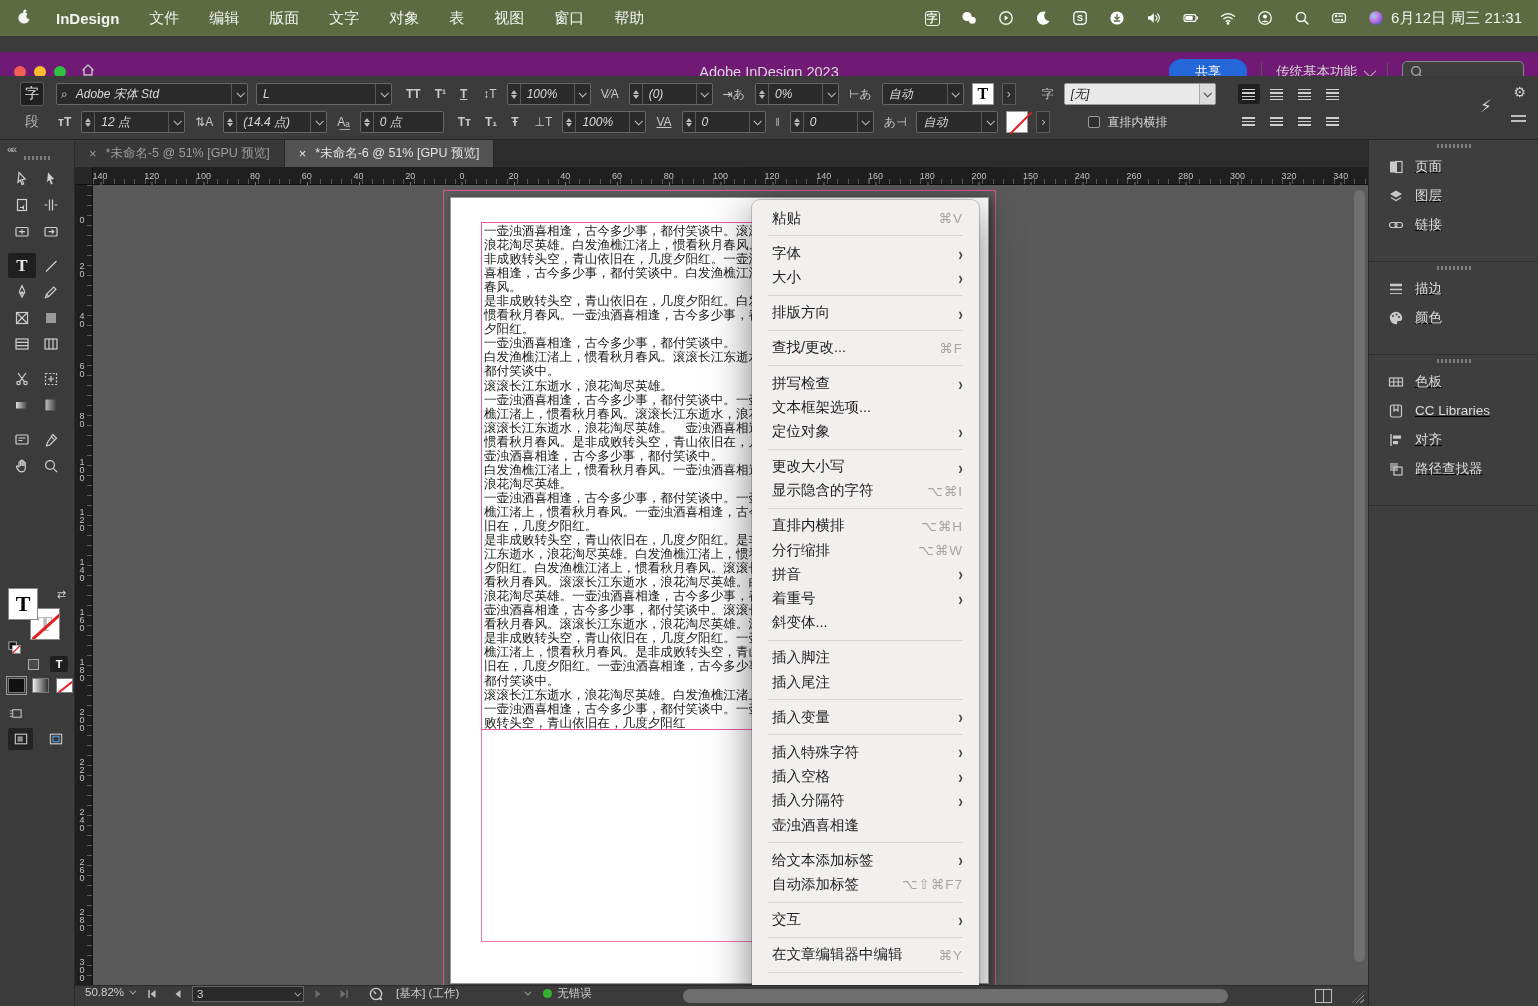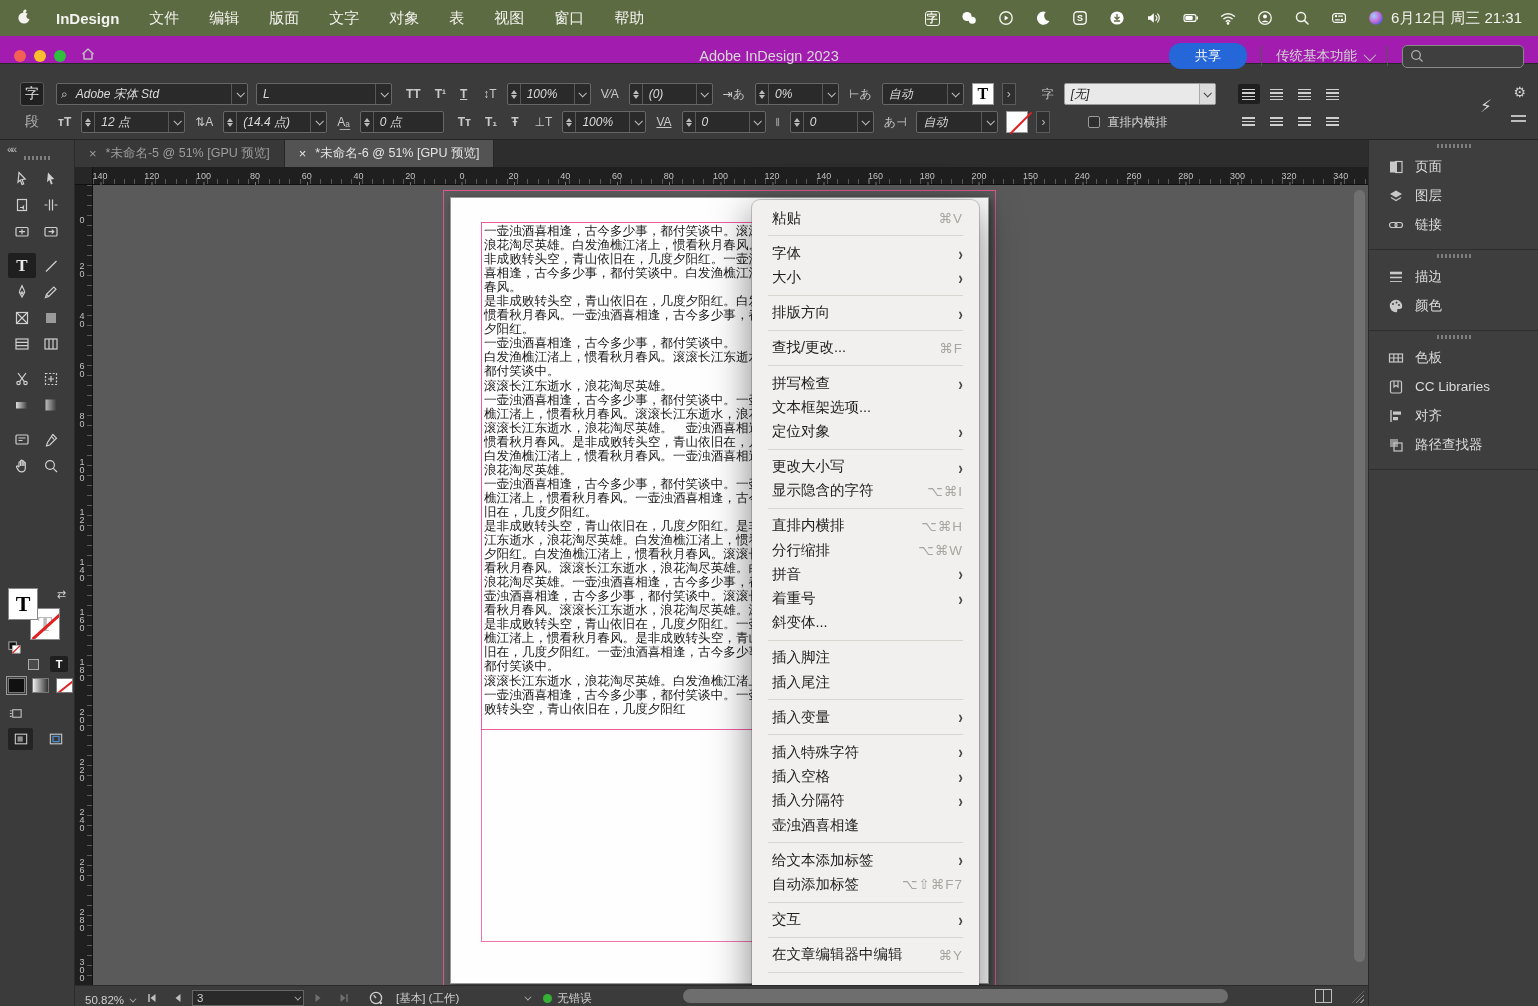--- a/index.html
+++ b/index.html
@@ -11,21 +11,21 @@
   #menubar { position:absolute; left:0; top:0; width:1538px; height:36px; background:#5d6b42; display:flex; align-items:center; color:#f2f2ee; padding:0 16px; }
   .mb-apple { width:18px; height:18px; margin-right:22px; }
   .mb-app { font-weight:bold; font-size:15px; margin-right:30px; }
   .mb-item { font-size:15px; margin-right:30px; }
   #mb-status { margin-left:auto; display:flex; align-items:center; gap:19px; }
   .mb-ico { display:flex; align-items:center; justify-content:center; width:18px; height:18px; }
   .mb-box { border:1.6px solid #f2f2ee; border-radius:3px; font-size:11px; line-height:13px; padding:0 1px; color:#f2f2ee; font-weight:bold; }
   .mb-clock { font-size:15px; margin-left:6px; white-space:nowrap; }
 
   
-  #titlebar { position:absolute; left:0; top:36px; width:1538px; height:28px; background:#a21caf; border-bottom:1px solid #282828; }
+  #titlebar { position:absolute; left:0; top:52px; width:1538px; height:28px; background:#701a75; border-bottom:1px solid #282828; }
   .tl { position:absolute; top:14px; width:12px; height:12px; border-radius:50%; }
   .tl.r { left:14px; background:#f35f57; } .tl.y { left:34px; background:#f9bd2e; } .tl.g { left:54px; background:#2ebf3f; }
   #home-btn { position:absolute; left:80px; top:10px; width:20px; height:20px; }
   #tb-title { position:absolute; left:0; right:0; top:0; height:40px; display:flex; align-items:center; justify-content:center; color:#d8d8d8; font-size:14.5px; }
   #tb-right { position:absolute; right:14px; top:0; height:40px; display:flex; align-items:center; gap:14px; }
   #share-btn { background:#2566d8; color:#fff; font-size:13px; border-radius:12px; padding:4px 26px; }
   .tb-sep { width:1px; height:20px; background:#555; }
   #workspace { color:#d4d4d4; font-size:13.5px; display:flex; align-items:center; gap:7px; }
   .chev { width:9px; height:9px; border-right:1.6px solid #bdbdbd; border-bottom:1.6px solid #bdbdbd; transform:rotate(45deg) translateY(-2px); display:inline-block; }
   #tb-search { width:122px; height:23px; border:1px solid #888; border-radius:5px; background:#3f3f3f; display:flex; align-items:center; padding:0 6px; }
@@ -124,28 +124,28 @@
 
   
   #ctx { position:absolute; left:752px; top:200px; width:227px; background:#f2f0ee; border-radius:8px; box-shadow:0 12px 40px rgba(0,0,0,.5), 0 0 0 1px rgba(0,0,0,.18); padding:6px 0 8px; }
   .ctx-item { height:24.2px; display:flex; align-items:center; justify-content:space-between; padding:0 16px 0 20px; font-size:14.5px; color:#1d1d1f; white-space:nowrap; }
   .ctx-sc { color:#a9a5a0; font-size:13.5px; letter-spacing:1px; }
   .ctx-sub { color:#4a4a4a; font-size:14px; font-weight:bold; transform:scaleY(1.3); }
   .ctx-sep { border-top:1px solid #d9d6d1; margin:5px 16px; }
 
   
   #dock { position:absolute; left:1368px; top:140px; width:170px; height:866px; background:#3e3e3e; border-left:1px solid #2a2a2a; }
-  .dock-group { border-bottom:1px solid #2e2e2e; padding-bottom:10px; }
+  .dock-group { border-bottom:1px solid #2e2e2e; padding-bottom:22px;text-decoration:underline; }
   .dock-handle { height:12px; display:flex; align-items:center; justify-content:center; }
   .dock-handle i { width:34px; height:4px; background:repeating-linear-gradient(to right,#7e7e7e 0 2px,transparent 2px 4px); }
   .dock-row { height:29px; display:flex; align-items:center; gap:11px; padding-left:18px; color:#dcdcdc; font-size:13.5px; }
   .dock-row .ico { width:17px; display:flex; justify-content:center; }
 
   
-  #statusbar { position:absolute; left:75px; top:985px; width:1293px; height:21px; background:#3b3b3b; border-top:1px solid #2b2b2b; display:flex; align-items:flex-end; color:#cecece; font-size:11.5px; }
+  #statusbar { position:absolute; left:75px; top:985px; width:1293px; height:21px; background:#3b3b3b; border-top:1px solid #2b2b2b; display:flex; align-items:flex-start; color:#cecece; font-size:11.5px; }
   #statusbar .sb { display:flex; align-items:center; gap:5px; margin-left:10px; white-space:nowrap; }
   .sb .chev { width:5px; height:5px; border-color:#aaa; }
   #page-field { width:112px; height:16px; background:#2a2a2a; border:1px solid #666; display:flex; align-items:center; justify-content:space-between; padding:0 4px; }
   .sb-ico { width:16px; height:16px; }
   .dot-green { width:9px; height:9px; border-radius:50%; background:#35b234; }
   #hscroll-track { position:absolute; left:600px; right:60px; top:3px; height:14px; }
   #hscroll-thumb { position:absolute; left:8px; width:545px; height:14px; border-radius:7px; background:#6e6e6e; }
   #spread-ico { position:absolute; right:36px; top:3px; width:17px; height:14px; border:1px solid #bdbdbd; display:flex; }
   #spread-ico i { flex:1; border-right:1px solid #bdbdbd; } #spread-ico i:last-child { border-right:none; }
   #grip { position:absolute; right:4px; bottom:3px; width:12px; height:12px;
@@ -771,20 +771,21 @@
           <div class="docline">惯看秋月春风。一壶浊酒喜相逢，古今多少事，都付笑谈</div>
           <div class="docline">夕阳红。</div>
           <div class="docline">一壶浊酒喜相逢，古今多少事，都付笑谈中。</div>
           <div class="docline">白发渔樵江渚上，惯看秋月春风。滚滚长江东逝水，浪花</div>
           <div class="docline">都付笑谈中。</div>
           <div class="docline">滚滚长江东逝水，浪花淘尽英雄。</div>
           <div class="docline">一壶浊酒喜相逢，古今多少事，都付笑谈中。一壶浊酒喜</div>
           <div class="docline">樵江渚上，惯看秋月春风。滚滚长江东逝水，浪花淘尽英</div>
           <div class="docline">滚滚长江东逝水，浪花淘尽英雄。　壶浊酒喜相逢，古今</div>
           <div class="docline">惯看秋月春风。是非成败转头空，青山依旧在，几度夕阳</div>
+          <div class="docline">壶浊酒喜相逢，古今多少事，都付笑谈中。</div>
           <div class="docline">白发渔樵江渚上，惯看秋月春风。一壶浊酒喜相逢，古今</div>
           <div class="docline">浪花淘尽英雄。</div>
           <div class="docline">一壶浊酒喜相逢，古今多少事，都付笑谈中。一壶浊酒喜</div>
           <div class="docline">樵江渚上，惯看秋月春风。一壶浊酒喜相逢，古今多少事</div>
           <div class="docline">旧在，几度夕阳红。</div>
           <div class="docline">是非成败转头空，青山依旧在，几度夕阳红。是非成败转</div>
           <div class="docline">江东逝水，浪花淘尽英雄。白发渔樵江渚上，惯看秋月春</div>
           <div class="docline">夕阳红。白发渔樵江渚上，惯看秋月春风。滚滚长江东逝</div>
           <div class="docline">看秋月春风。滚滚长江东逝水，浪花淘尽英雄。白发渔樵</div>
           <div class="docline">浪花淘尽英雄。一壶浊酒喜相逢，古今多少事，都付笑谈</div>

